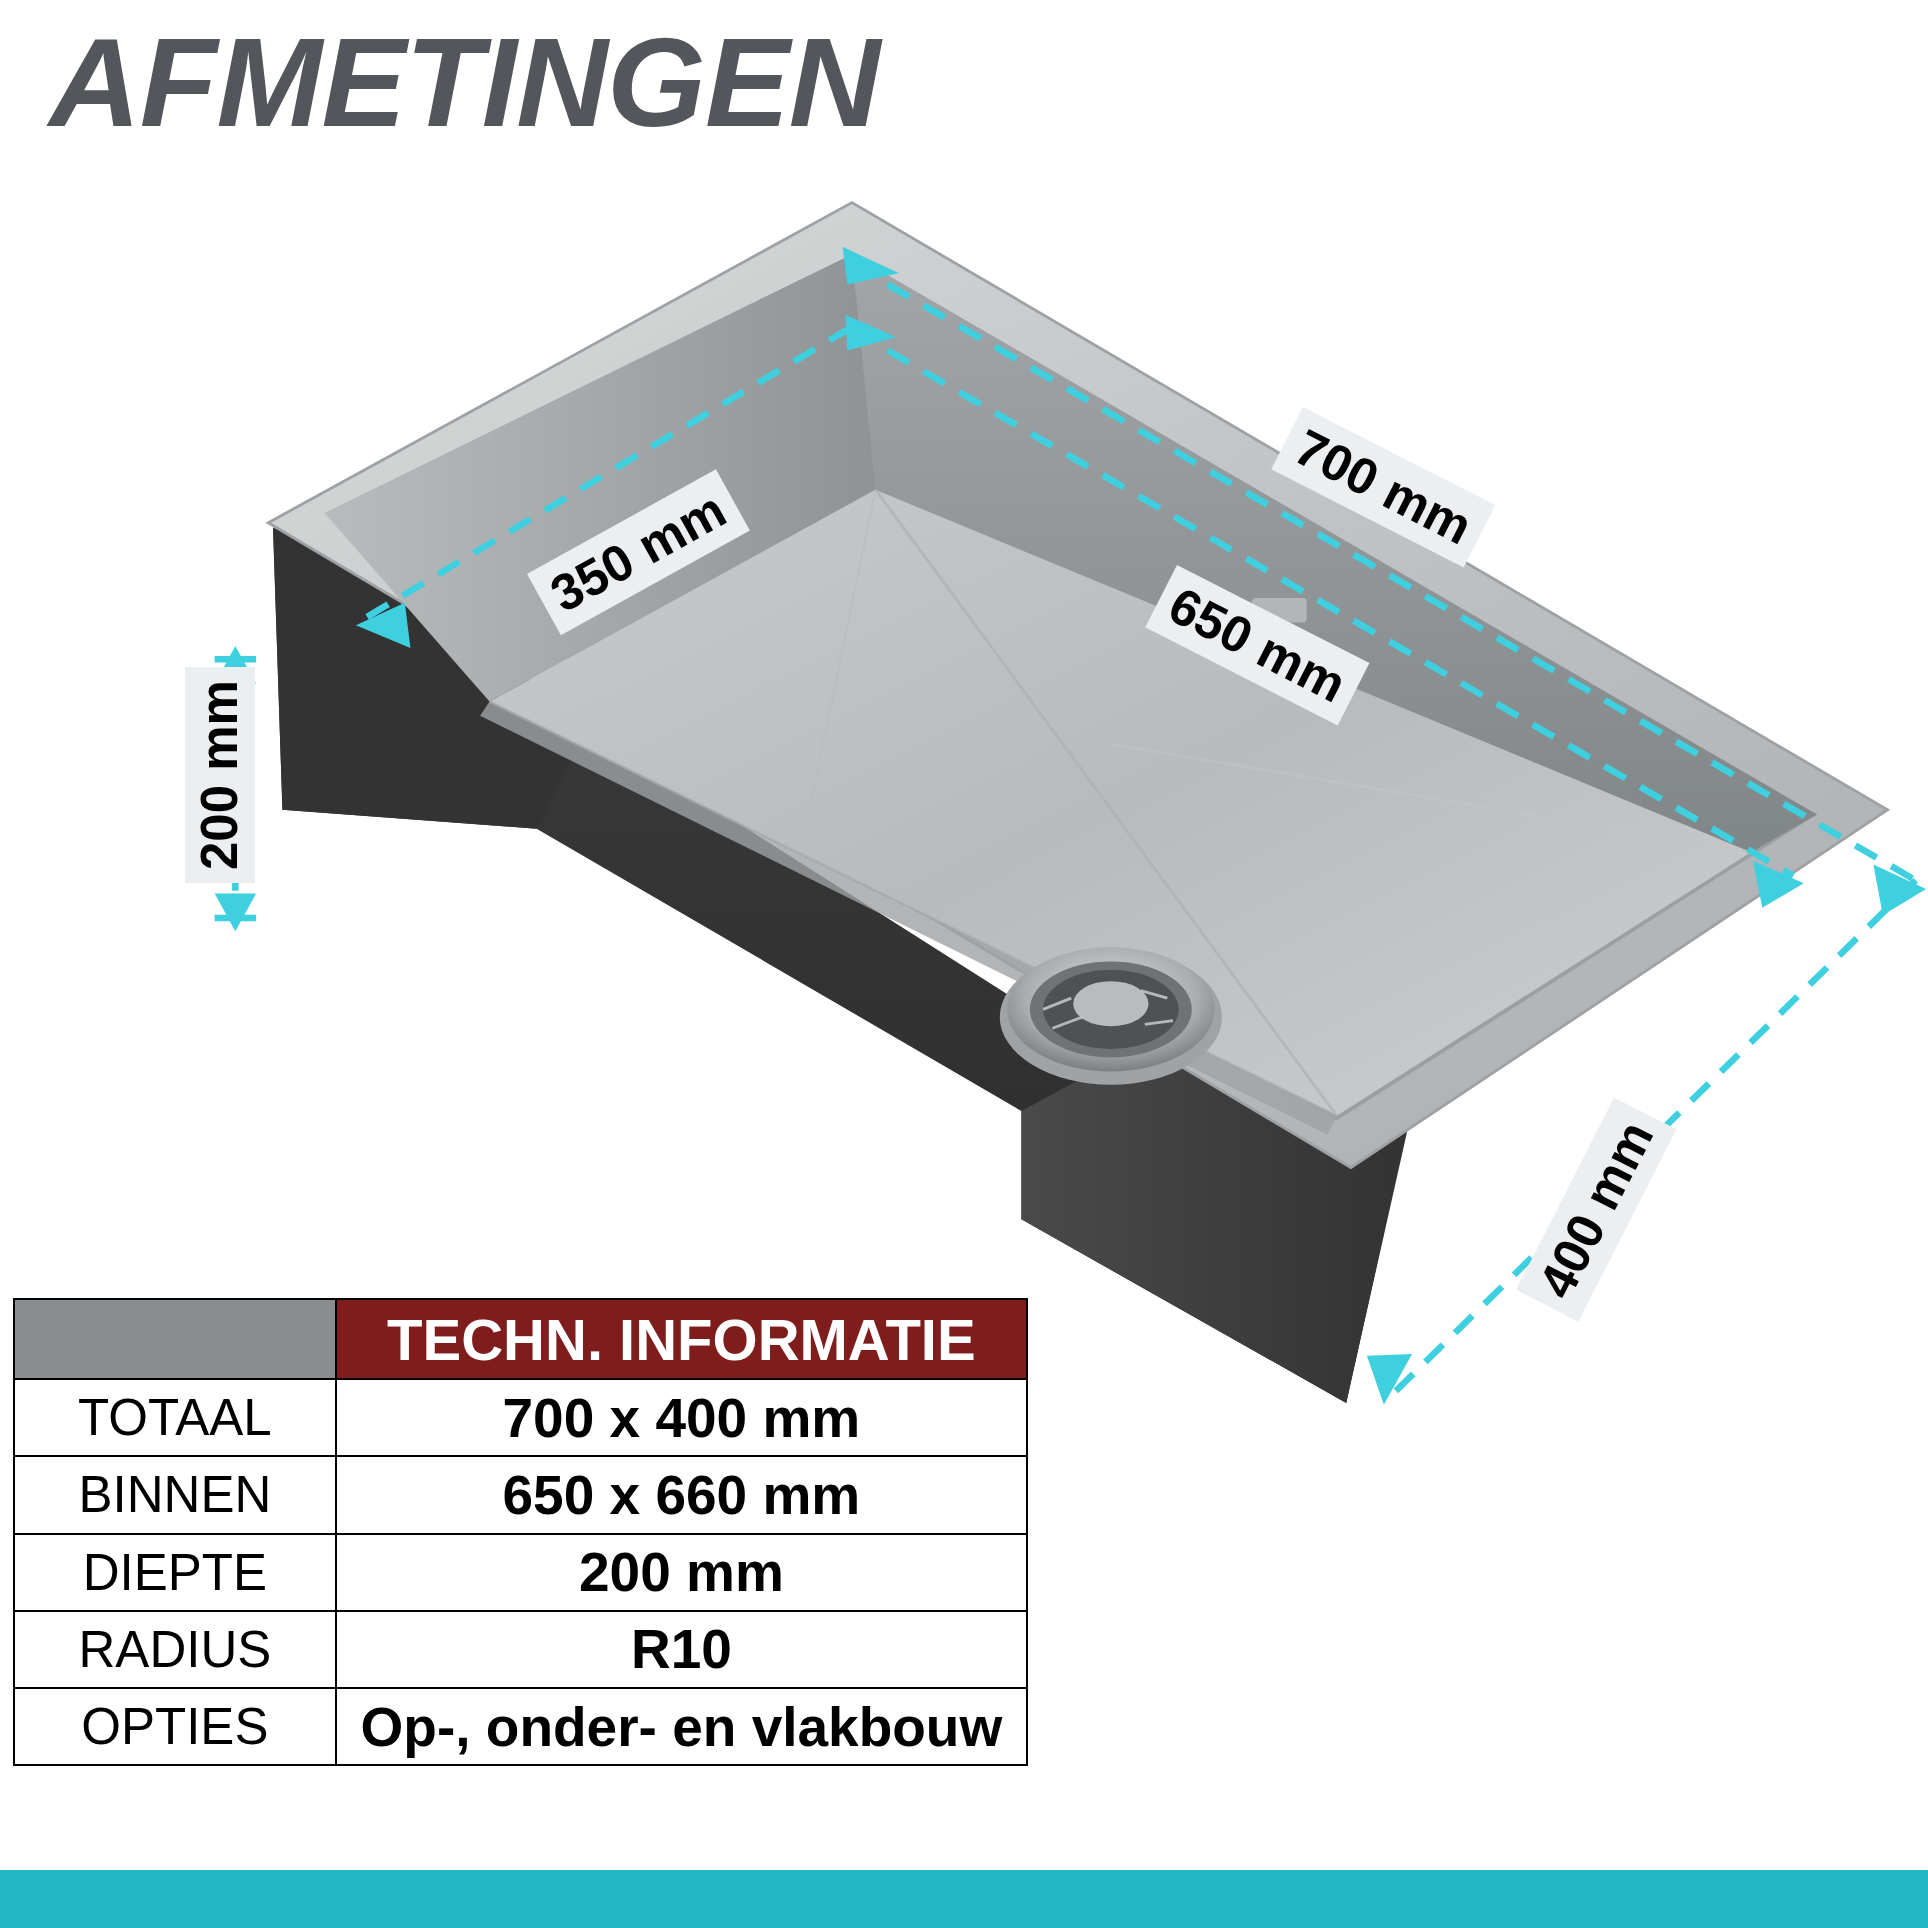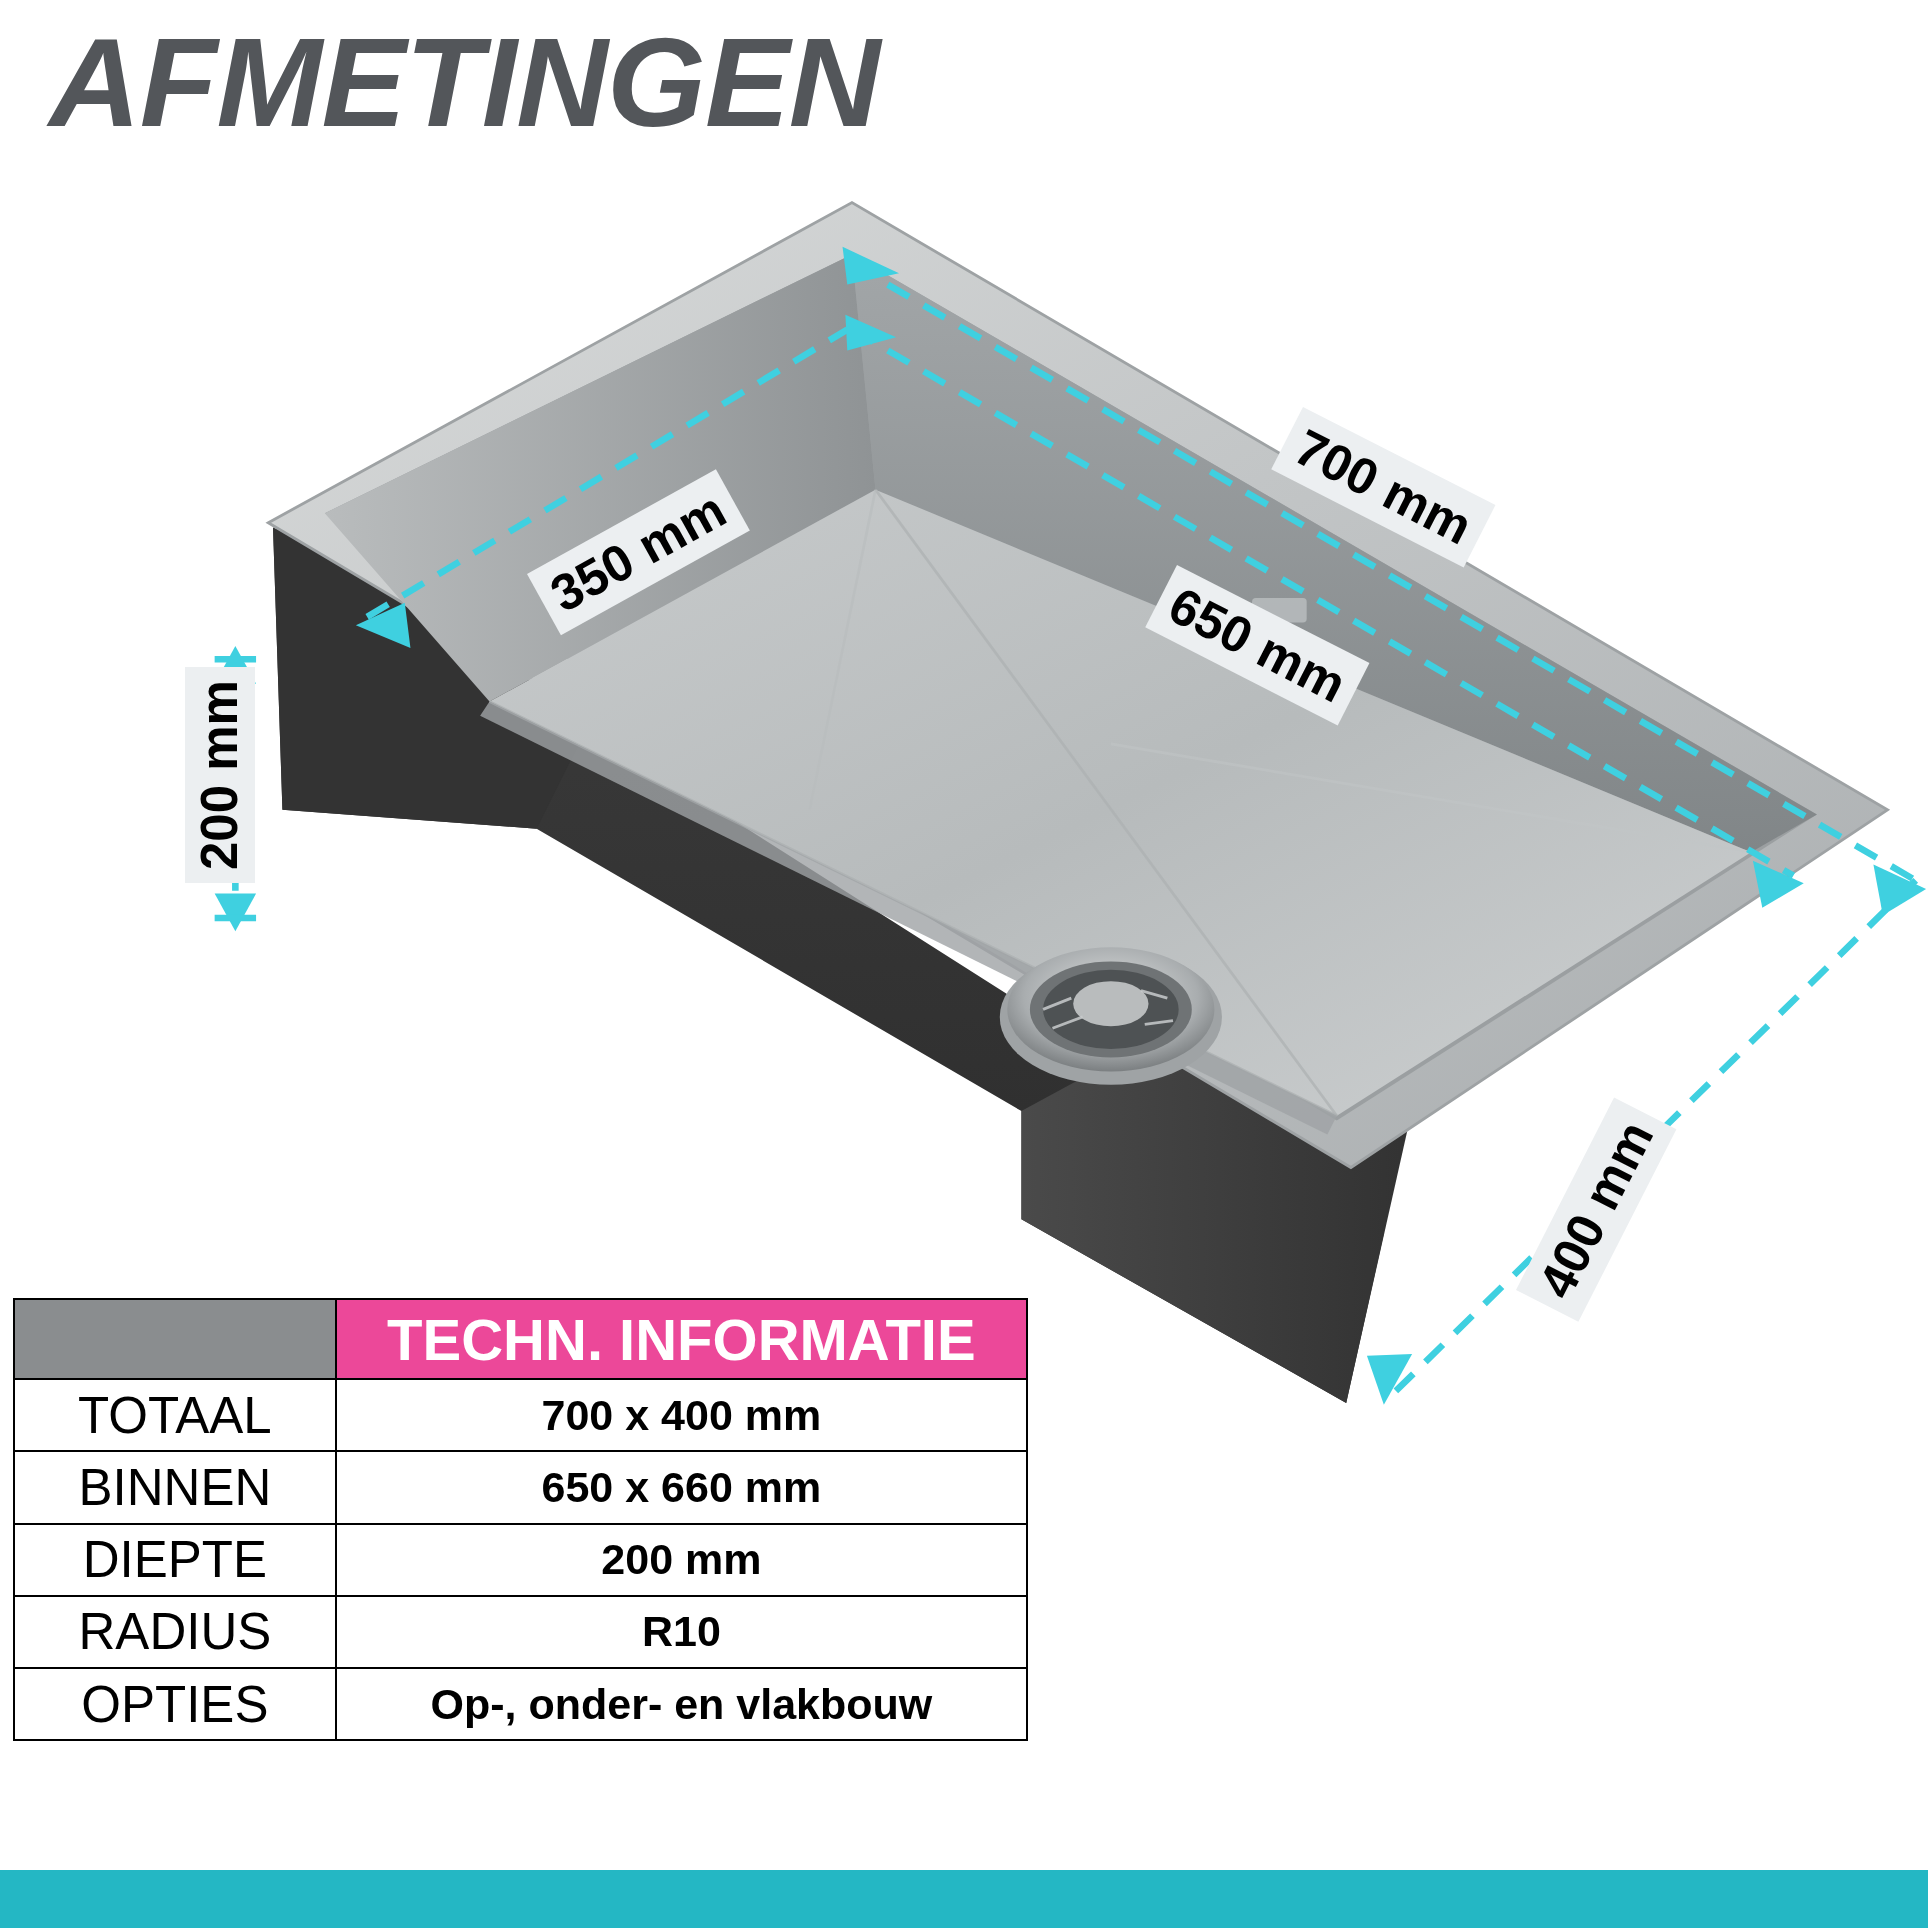--- a/index.html
+++ b/index.html
@@ -64,38 +64,38 @@
   }
   .tech-table td, .tech-table th{
     border:2.8px solid #000;
   }
   .tech-table .hdr-blank{
     background:#8a8d8f;
     border:2.8px solid #000;
     width:301px;
   }
   .tech-table .hdr-main{
-    background:#ec4899;
+    background:#7f1d1d;
     color:#ffffff;
     font-size:58px;
     font-weight:bold;
     text-align:center;
     padding:5.6px 9.4px;
     letter-spacing:0px;
   }
   .tech-table td.lbl{
     font-size:51px;
     font-weight:normal;
     color:#000;
     text-align:center;
     padding:5.6px 9.4px;
     width:301px;
   }
   .tech-table td.val{
-    font-size:43px;
+    font-size:55px;
     font-weight:bold;
     color:#000;
     text-align:center;
     padding:5.6px 9.4px;
   }
 </style>
 </head>
 <body>
 
 <div id="root">

